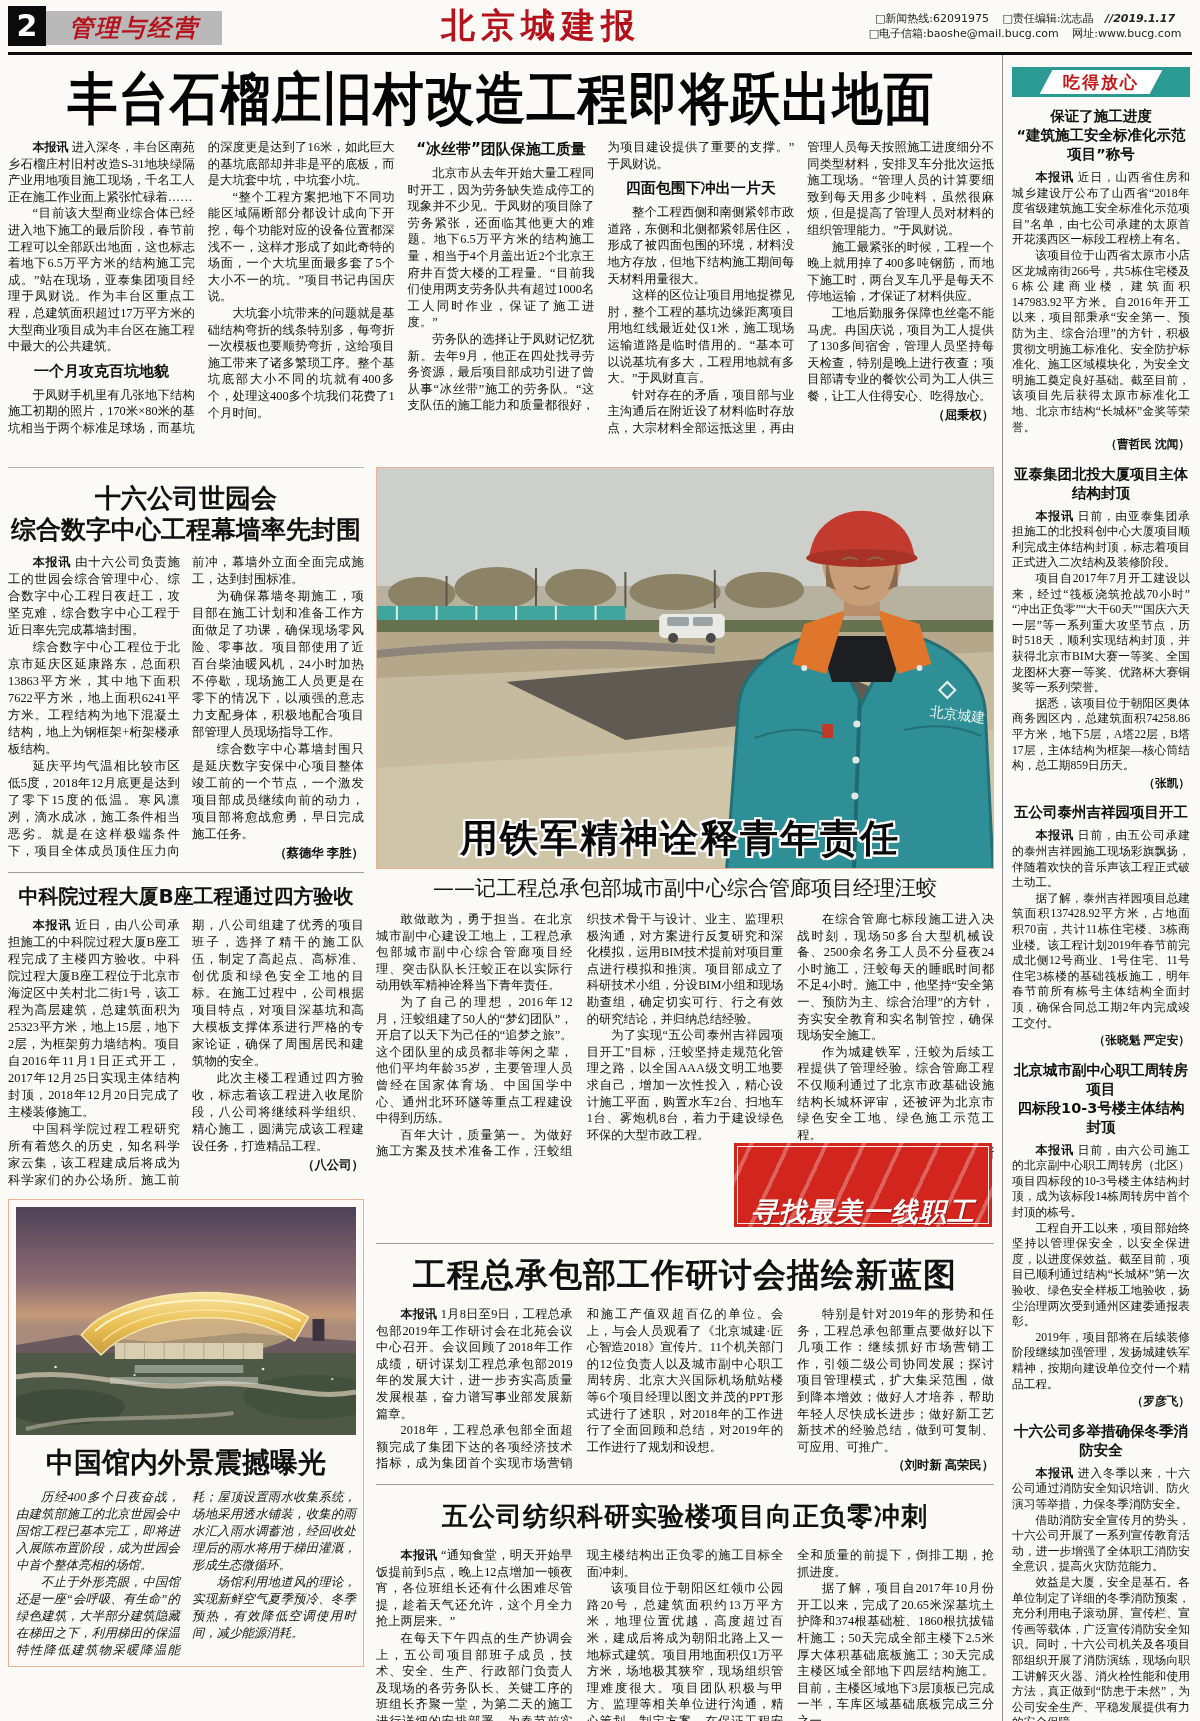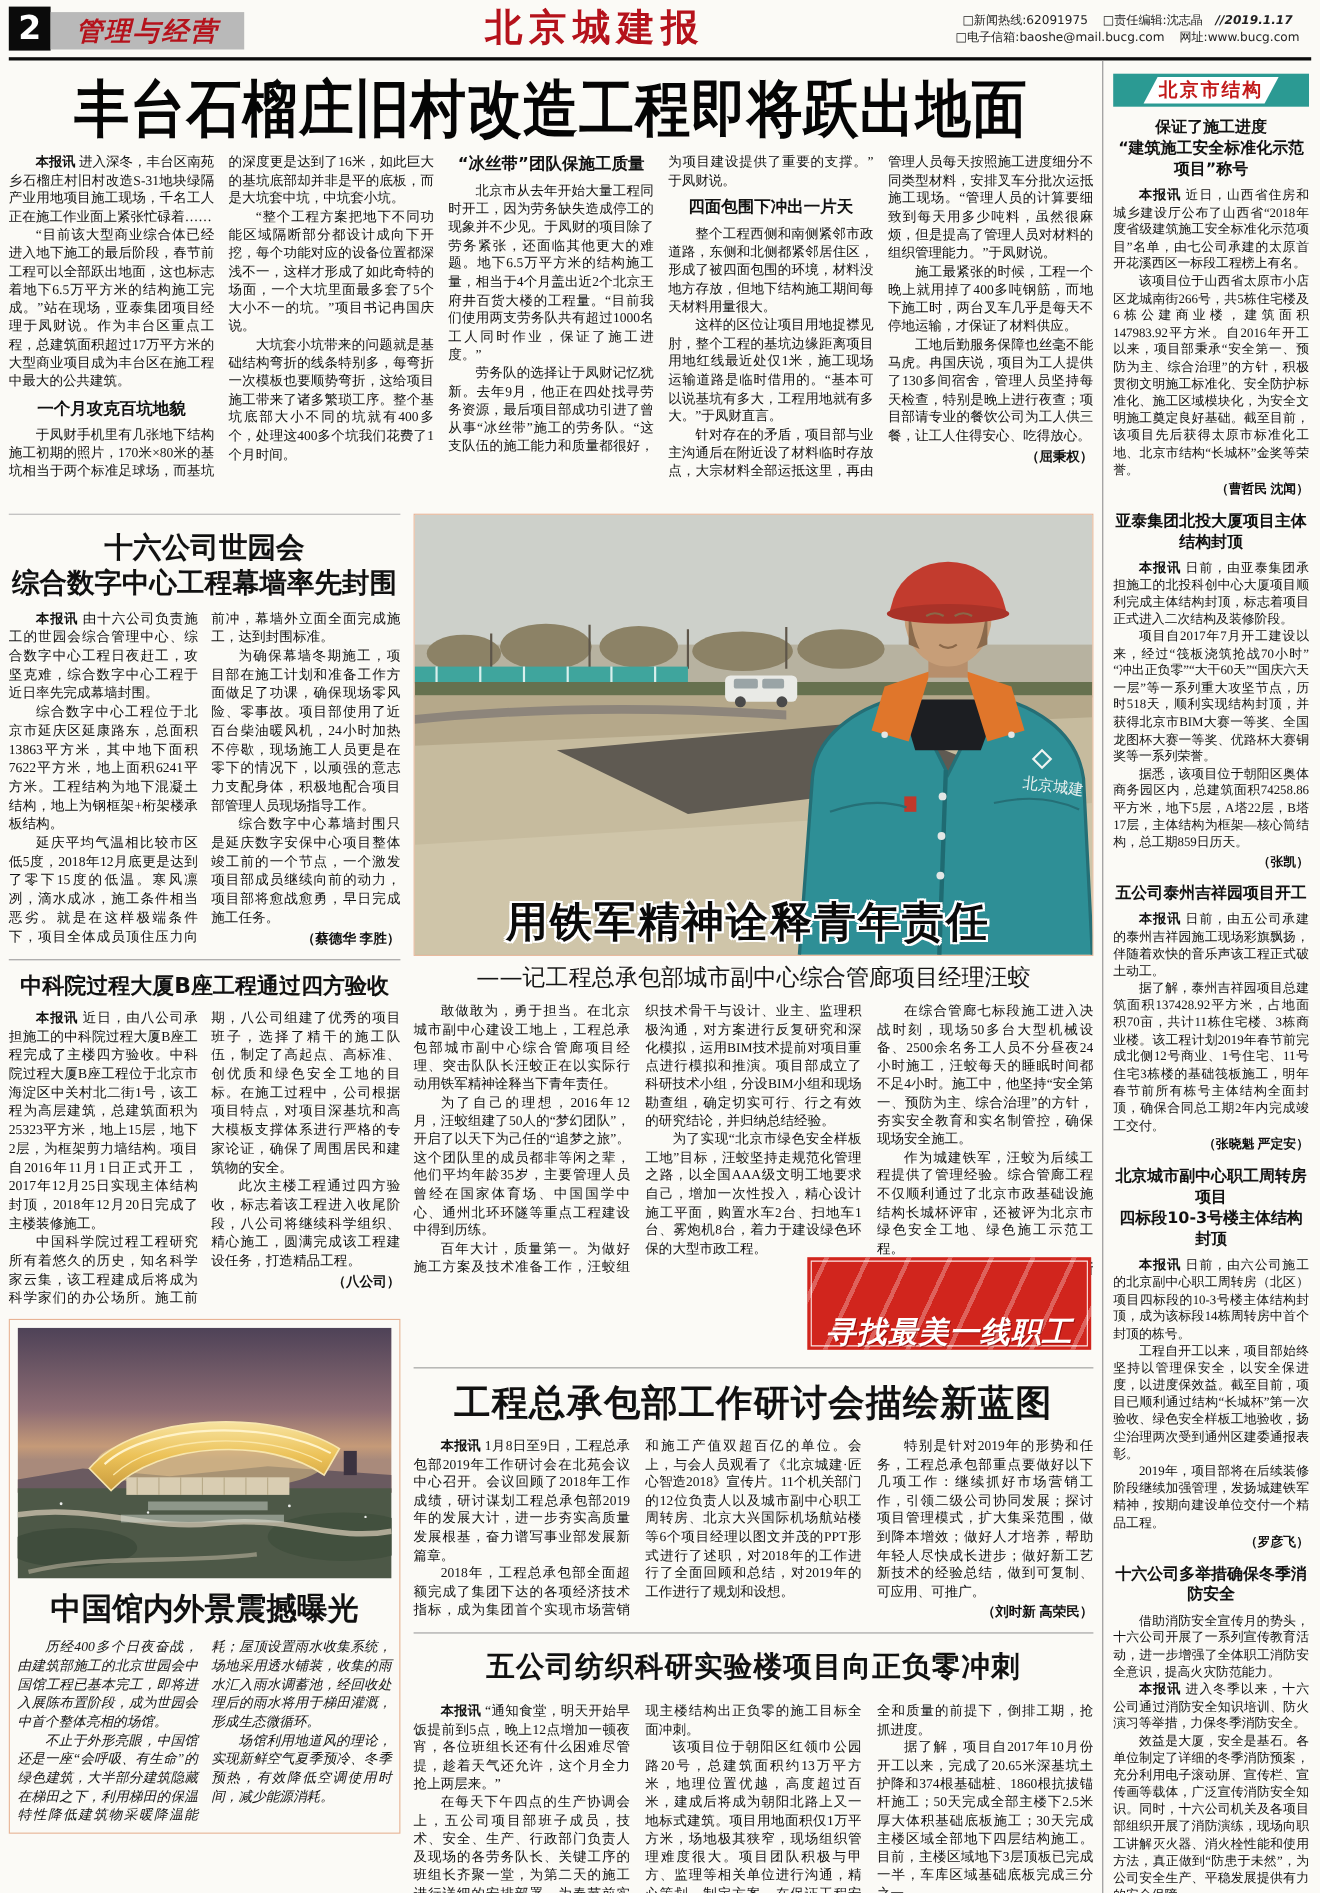--- a/index.html
+++ b/index.html
@@ -290,21 +290,21 @@
           </figure>
           <div class="photo-subtitle">——记工程总承包部城市副中心综合管廊项目经理汪蛟</div>
 
           <div class="wj-body">
             <div class="banner">
               <span>寻找最美一线职工</span>
             </div>
           <p class="para">敢做敢为，勇于担当。在北京城市副中心建设工地上，工程总承包部城市副中心综合管廊项目经理、突击队队长汪蛟正在以实际行动用铁军精神诠释当下青年责任。</p>
               <p class="para">为了自己的理想，2016年12月，汪蛟组建了50人的“梦幻团队”，开启了以天下为己任的“追梦之旅”。这个团队里的成员都非等闲之辈，他们平均年龄35岁，主要管理人员曾经在国家体育场、中国国学中心、通州北环环隧等重点工程建设中得到历练。</p>
               <p class="para">百年大计，质量第一。为做好施工方案及技术准备工作，汪蛟组织技术骨干与设计、业主、监理积极沟通，对方案进行反复研究和深化模拟，运用BIM技术提前对项目重点进行模拟和推演。项目部成立了科研技术小组，分设BIM小组和现场勘查组，确定切实可行、行之有效的研究结论，并归纳总结经验。</p>
-              <p class="para">为了实现“北京市绿色安全样板工地”目标，汪蛟坚持走规范化管理之路，以全国AAA级文明工地要求自己，增加一次性投入，精心设计施工平面，购置水车2台、扫地车1台、雾炮机8台，着力于建设绿色环保的大型市政工程。</p>
+              <p class="para">为了实现“五公司泰州吉祥园项目开工”目标，汪蛟坚持走规范化管理之路，以全国AAA级文明工地要求自己，增加一次性投入，精心设计施工平面，购置水车2台、扫地车1台、雾炮机8台，着力于建设绿色环保的大型市政工程。</p>
               <p class="para">在综合管廊七标段施工进入决战时刻，现场50多台大型机械设备、2500余名务工人员不分昼夜24小时施工，汪蛟每天的睡眠时间都不足4小时。施工中，他坚持“安全第一、预防为主、综合治理”的方针，夯实安全教育和实名制管控，确保现场安全施工。</p>
               <p class="para">作为城建铁军，汪蛟为后续工程提供了管理经验。综合管廊工程不仅顺利通过了北京市政基础设施结构长城杯评审，还被评为北京市绿色安全工地、绿色施工示范工程。</p>
               <p class="byline-inline">刘时新</p>
             </div>
 
           <div class="hdiv"></div>
 
           <section class="art">
             <h2 class="h-mid">工程总承包部工作研讨会描绘新蓝图</h2>
             <div class="cols3">
@@ -327,21 +327,21 @@
               </div>
           </section>
 
         </div>
       </div>
     </div>
 
     <aside class="sidebar">
       <div class="sb-banner">
         <i></i>
-        <span>北京市结构</span>
+        <span>吃得放心</span>
       </div>
 
       <section class="sb-item">
         <h3 class="sb-h">
           <span>保证了施工进度</span><br>
           <span>“建筑施工安全标准化示范项目”称号</span>
         </h3>
         <div class="sb-body">
             <p class="para"><b>本报讯</b>  近日，山西省住房和城乡建设厅公布了山西省“2018年度省级建筑施工安全标准化示范项目”名单，由七公司承建的太原首开花溪西区一标段工程榜上有名。</p>
             <p class="para">该项目位于山西省太原市小店区龙城南街266号，共5栋住宅楼及6栋公建商业楼，建筑面积147983.92平方米。自2016年开工以来，项目部秉承“安全第一、预防为主、综合治理”的方针，积极贯彻文明施工标准化、安全防护标准化、施工区域模块化，为安全文明施工奠定良好基础。截至目前，该项目先后获得太原市标准化工地、北京市结构“长城杯”金奖等荣誉。</p>
@@ -377,20 +377,20 @@
             <p class="para"><b>本报讯</b>  日前，由六公司施工的北京副中心职工周转房（北区）项目四标段的10-3号楼主体结构封顶，成为该标段14栋周转房中首个封顶的栋号。</p>
             <p class="para">工程自开工以来，项目部始终坚持以管理保安全，以安全保进度，以进度保效益。截至目前，项目已顺利通过结构“长城杯”第一次验收、绿色安全样板工地验收，扬尘治理两次受到通州区建委通报表彰。</p>
             <p class="para">2019年，项目部将在后续装修阶段继续加强管理，发扬城建铁军精神，按期向建设单位交付一个精品工程。</p>
             <p class="byline-inline">（罗彦飞）</p>
           </div>
       </section>
 
       <section class="sb-item">
         <h3 class="sb-h">十六公司多举措确保冬季消防安全</h3>
         <div class="sb-body">
+            <p class="para"><b>本报讯</b>  进入冬季以来，十六公司通过消防安全知识培训、防火演习等举措，力保冬季消防安全。</p>
             <p class="para">借助消防安全宣传月的势头，十六公司开展了一系列宣传教育活动，进一步增强了全体职工消防安全意识，提高火灾防范能力。</p>
-            <p class="para"><b>本报讯</b>  进入冬季以来，十六公司通过消防安全知识培训、防火演习等举措，力保冬季消防安全。</p>
             <p class="para">效益是大厦，安全是基石。各单位制定了详细的冬季消防预案，充分利用电子滚动屏、宣传栏、宣传画等载体，广泛宣传消防安全知识。同时，十六公司机关及各项目部组织开展了消防演练，现场向职工讲解灭火器、消火栓性能和使用方法，真正做到“防患于未然”，为公司安全生产、平稳发展提供有力的安全保障。</p>
           </div>
       </section>
     </aside>
   </div>
 </div>
 
 </body></html>

